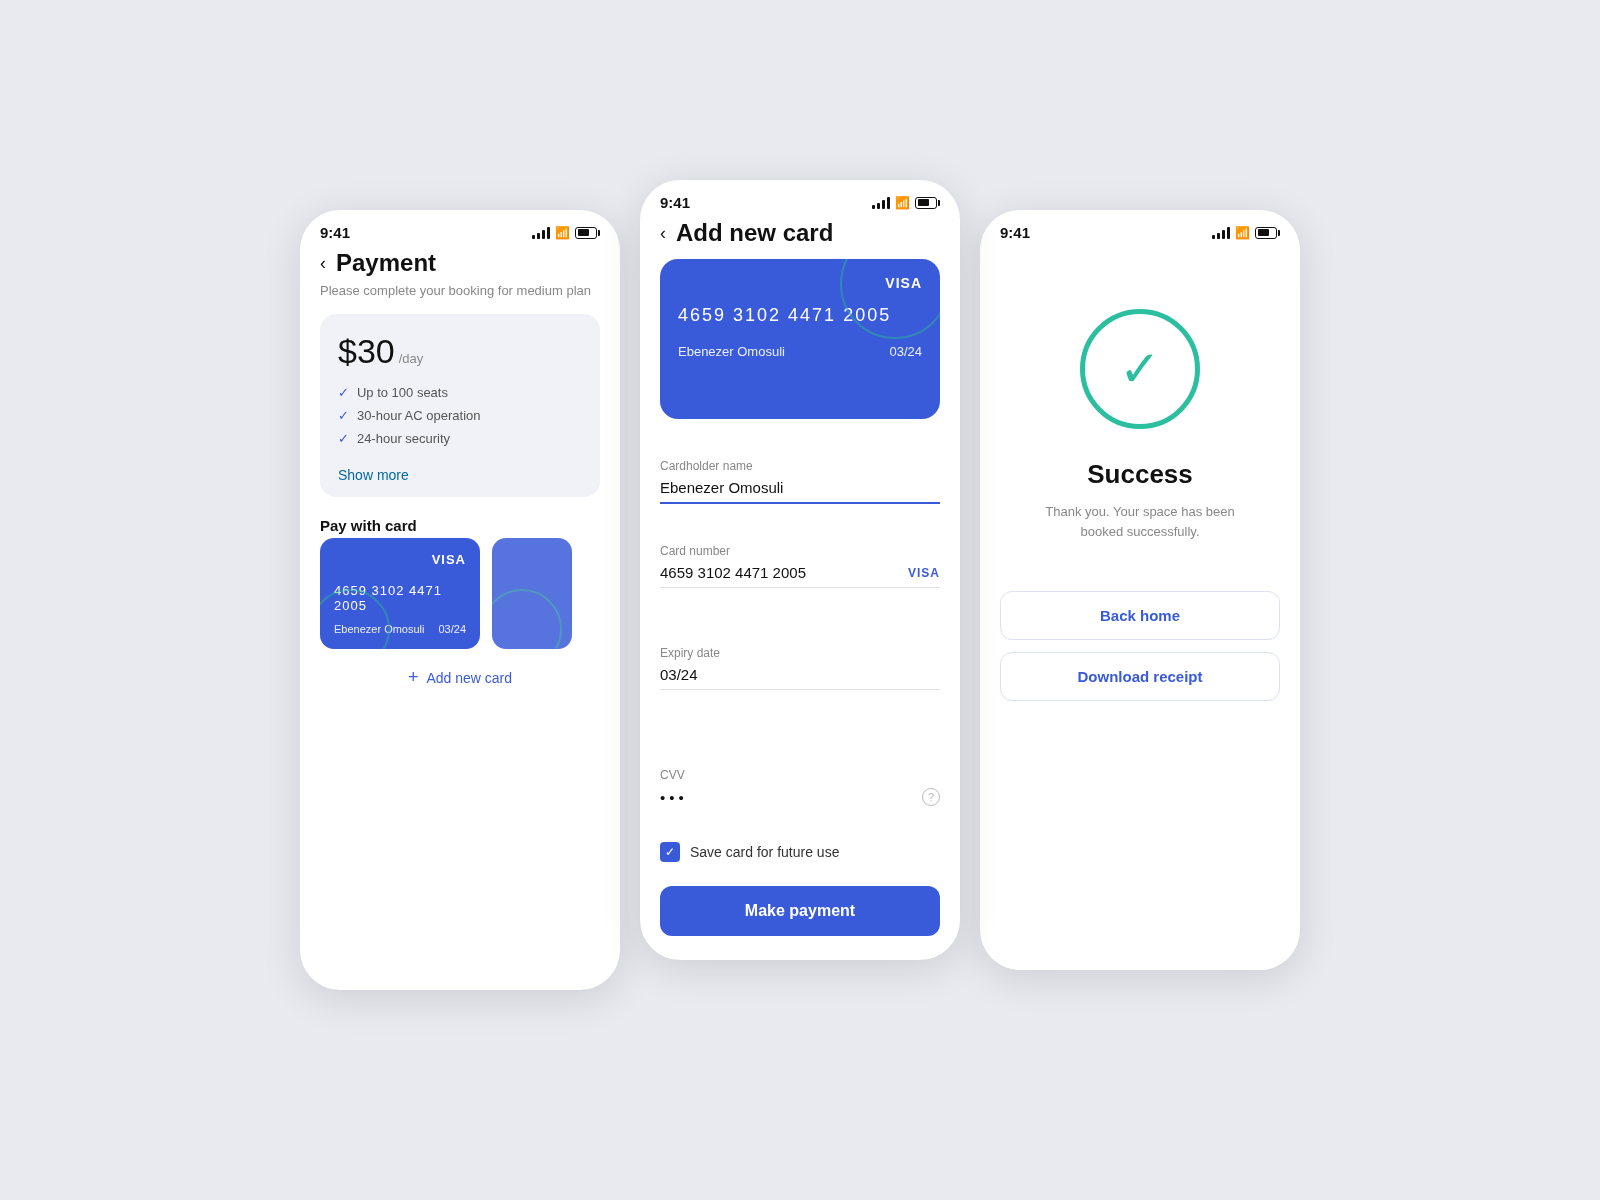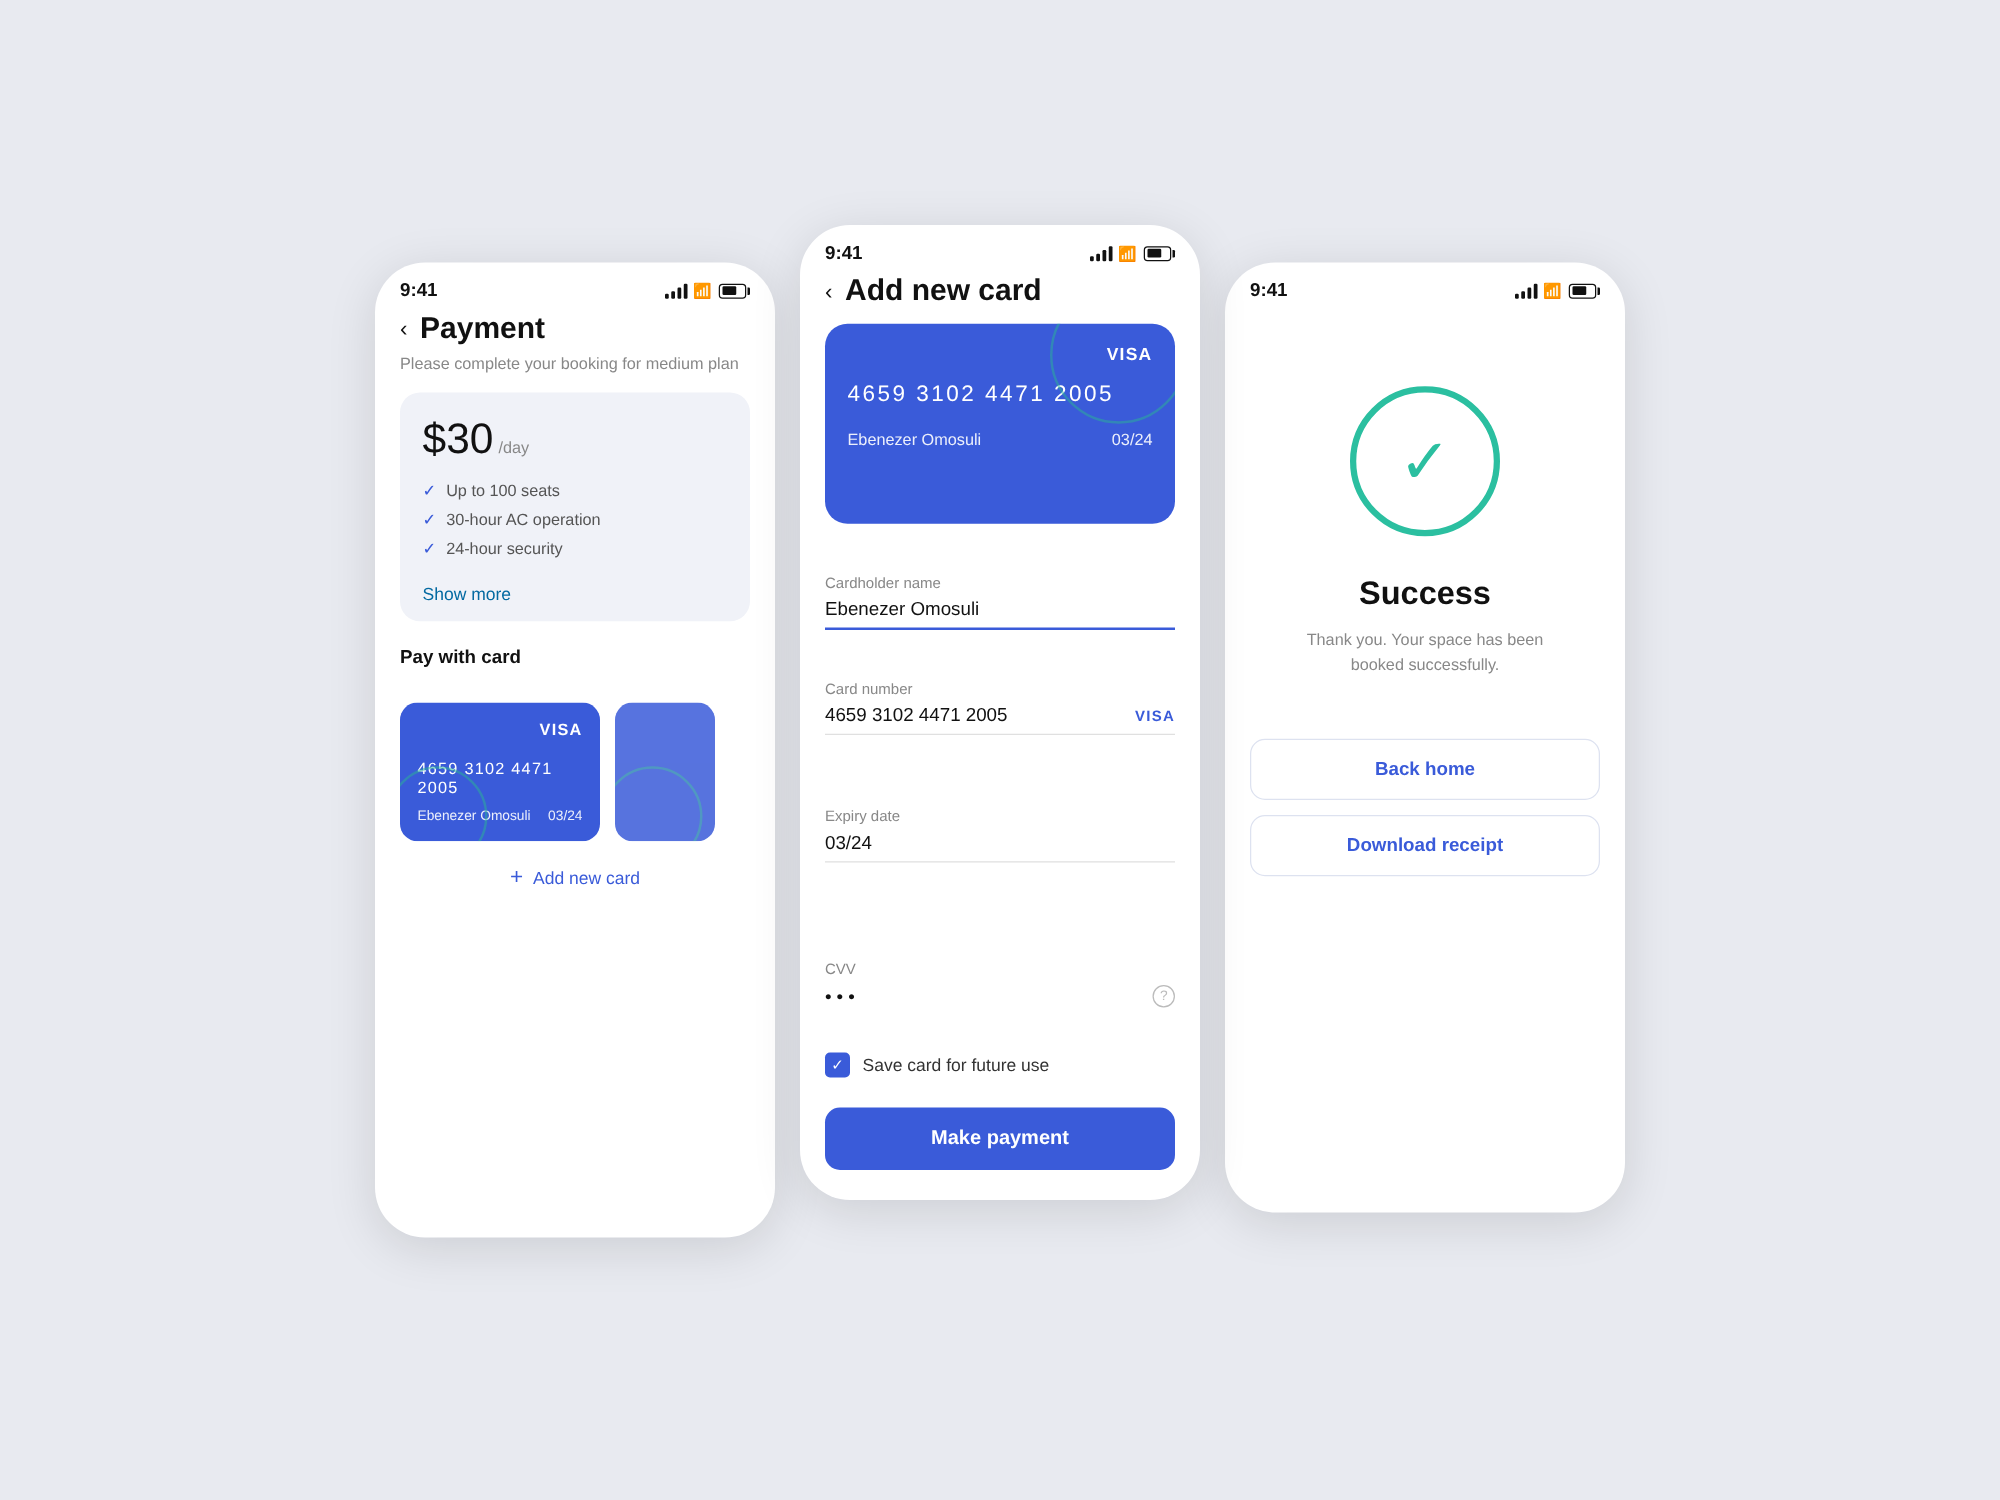--- a/index.html
+++ b/index.html
@@ -175,21 +175,21 @@
       cursor: pointer;
       margin-top: 21px;
       display: block;
     }
 
     
     .section-title {
       font-size: 15px;
       font-weight: 600;
       color: #111;
-      margin-bottom: 28px;
+      margin-bottom: 4px;
     }
     .cards-row {
       display: flex;
       gap: 12px;
       overflow: hidden;
     }
 
     
     .credit-card {
       background: #3a5bd9;

